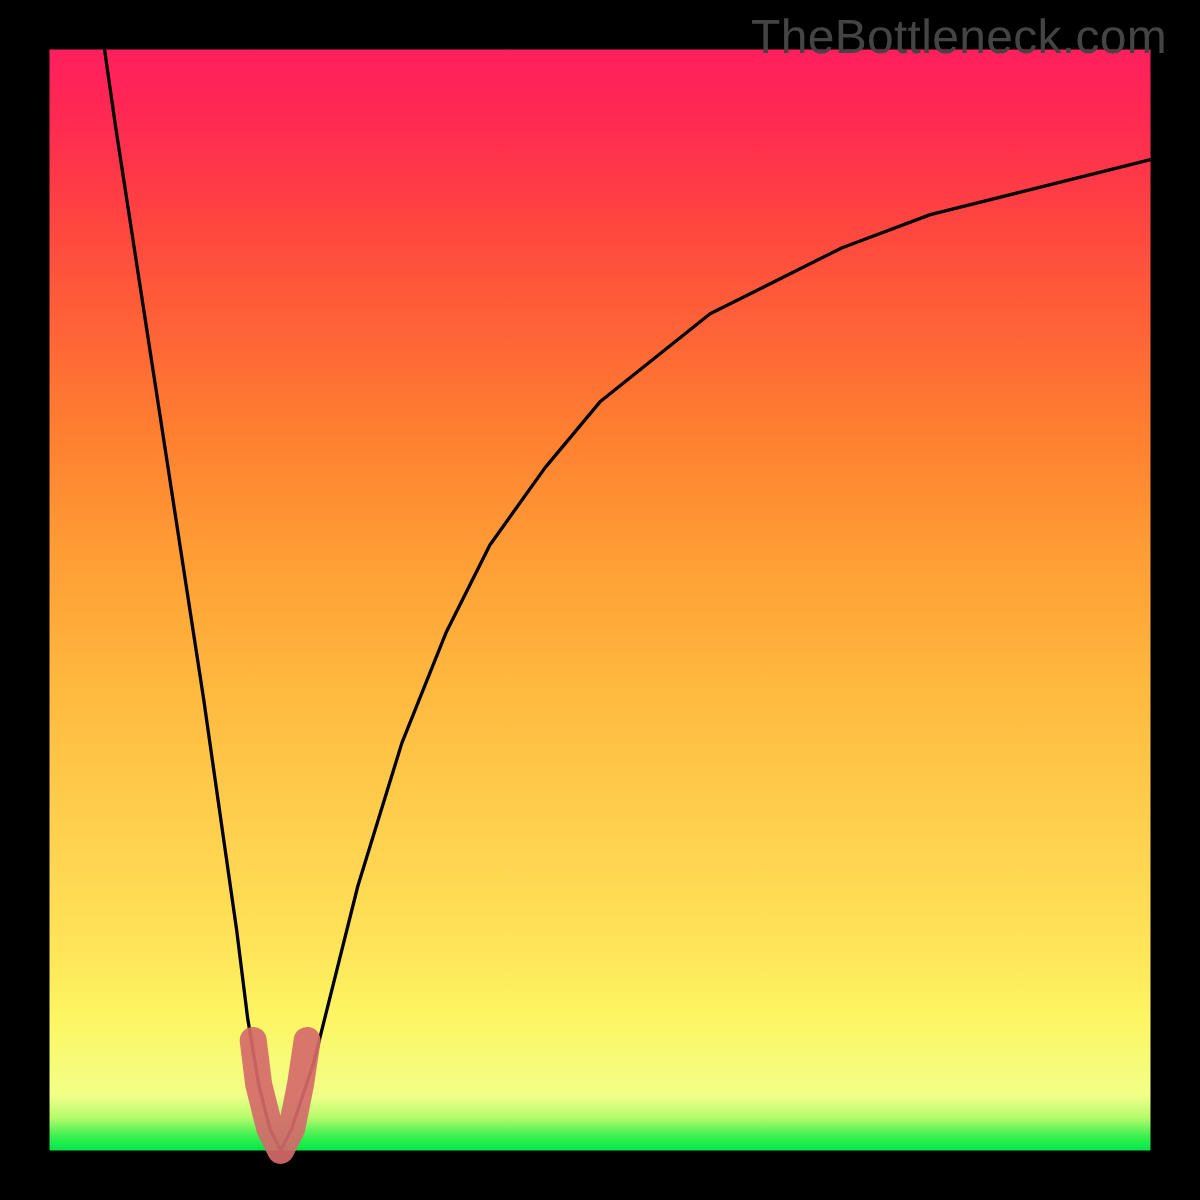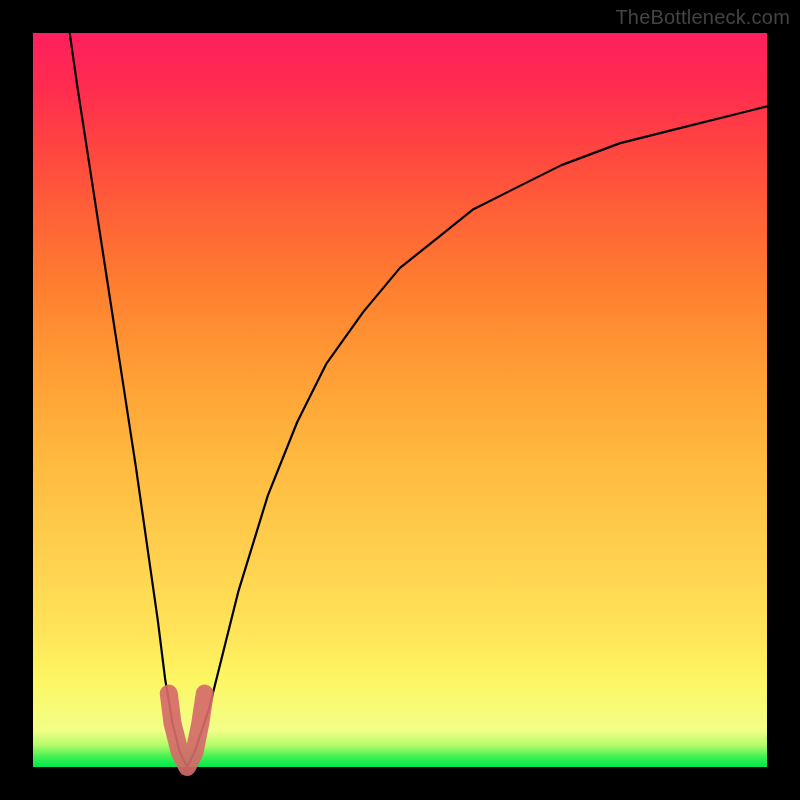--- a/index.html
+++ b/index.html
@@ -38,23 +38,23 @@
       #ff7d30 66%,
       #ff5f38 76%,
       #ff4341 85%,
       #ff2b50 93%,
       #ff1f5e 100%
     );
   }
   .watermark {
     position: absolute;
     top: 6px;
-    right: 10px;
+    right: 22px;
     color: #444;
-    font-size: 20px;
+    font-size: 32px;
     font-weight: 400;
     letter-spacing: 0.2px;
     user-select: none;
   }
   svg.curve {
     position: absolute;
     left: 0;
     top: 0;
     width: 734px;
     height: 734px;

